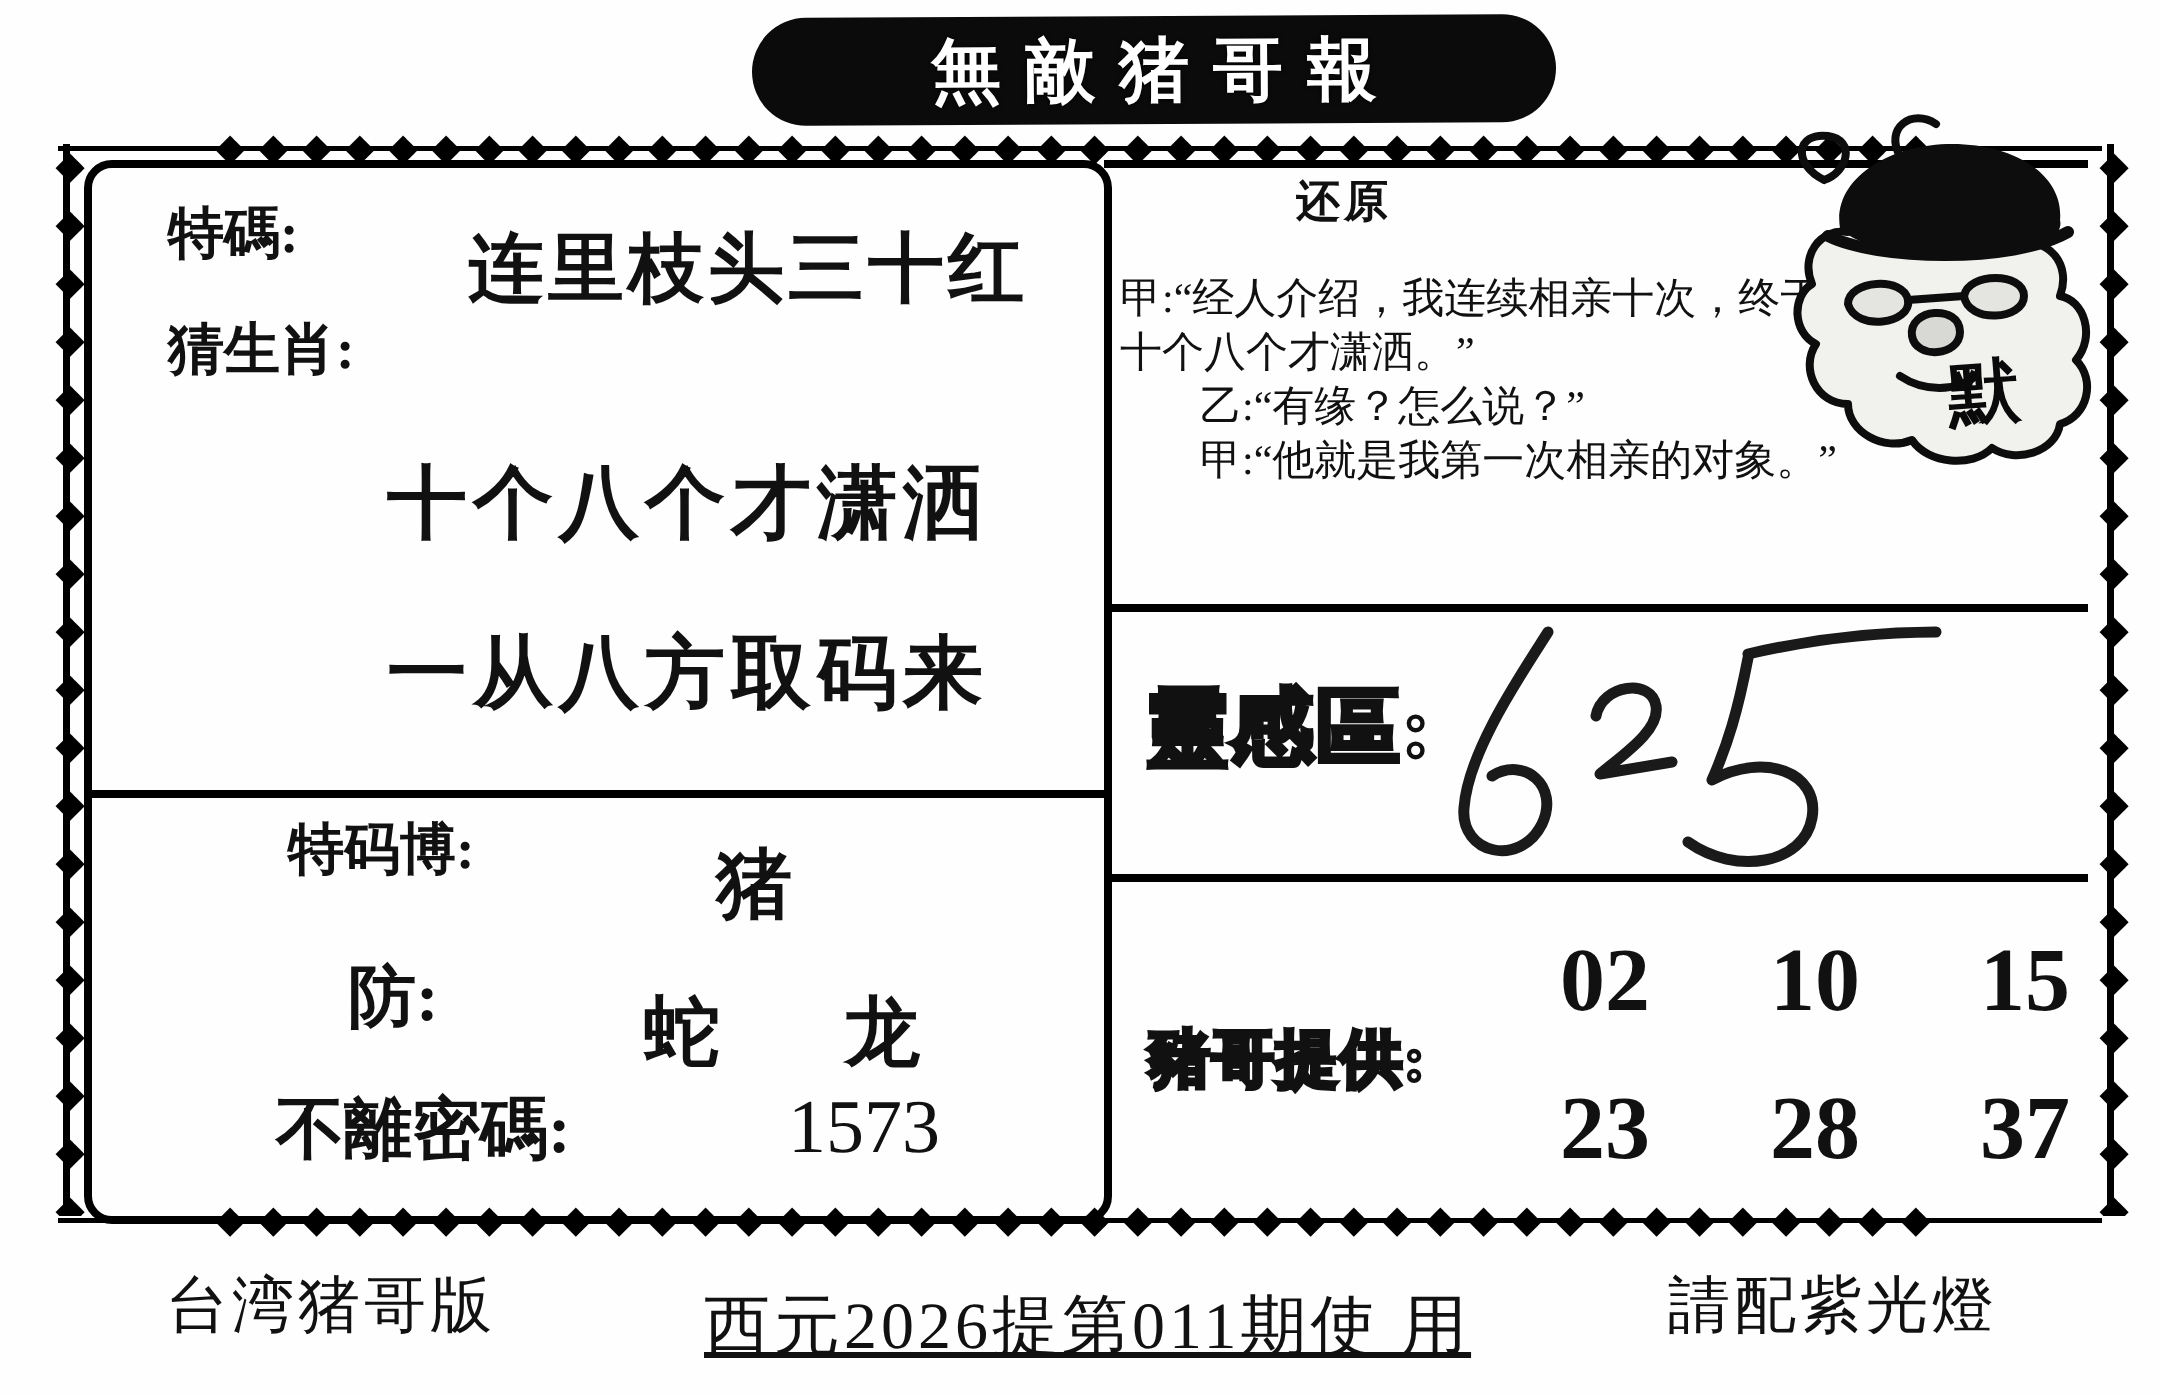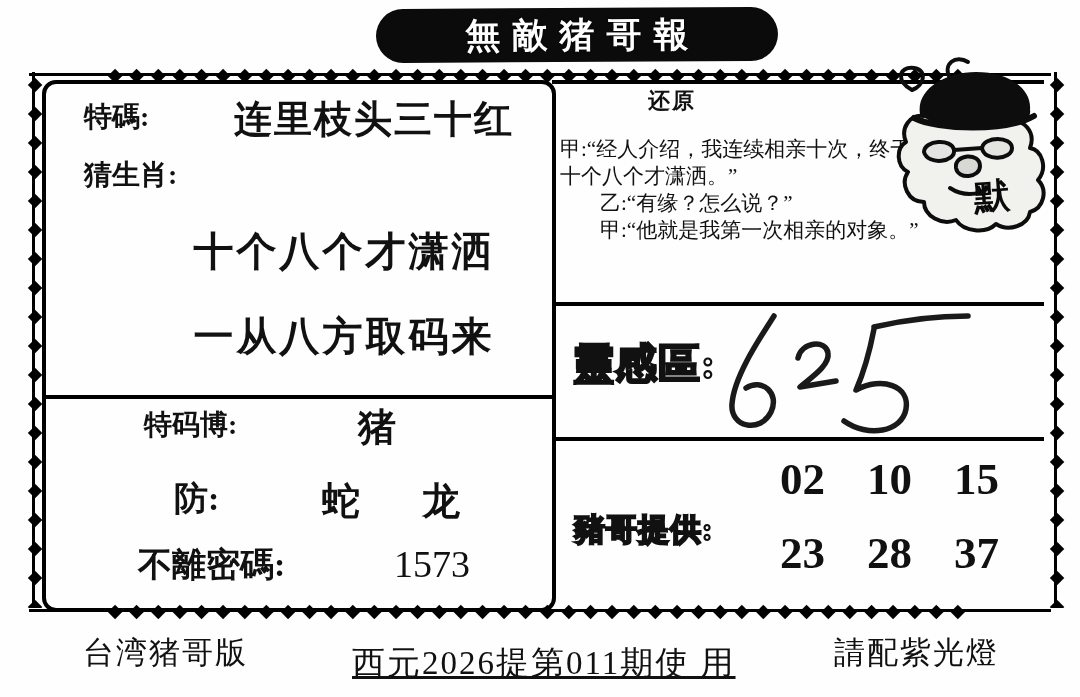--- a/index.html
+++ b/index.html
@@ -34,42 +34,42 @@
   }
   .deco-left{left:20px;}
   .deco-right{left:1042px;}
   
   .left-box{
     position:absolute;left:42px;top:80px;width:506px;height:524px;
     border:4px solid #000;border-radius:14px;
   }
   .lb-abs{position:absolute;white-space:nowrap;}
   .lbl-big{font-weight:bold;font-size:28px;}
-  .hint-big{font-weight:bold;font-size:38px;letter-spacing:2px;}
+  .hint-big{font-weight:bold;font-size:38px;letter-spacing:2px;margin-top:15px;}
   .verse{position:absolute;left:0;width:100%;text-align:center;font-weight:bold;font-size:40px;letter-spacing:3px;padding-left:45px;}
   .lb-divider{position:absolute;left:-4px;right:-4px;top:311px;border-top:4px solid #000;}
   
   .right-col{position:absolute;left:552px;top:80px;width:492px;height:524px;border-top:4px solid #000;}
   .sec{position:relative;box-sizing:border-box;}
   .sec-joke{height:222px;border-bottom:4px solid #000;}
   .sec-inspire{height:135px;border-bottom:4px solid #000;}
   .sec-provider{height:159px;}
   .restore{position:absolute;top:2px;left:96px;font-size:22px;letter-spacing:2px;font-weight:bold;}
   .joke{position:absolute;top:52px;left:8px;font-size:21px;line-height:27px;white-space:nowrap;}
   .joke .indent{padding-left:40px;}
   .hollow{
     font-weight:bold;color:#fff;
     -webkit-text-stroke:2.2px #111;
     text-shadow:0 0 1px #111;
   }
   .inspire-label{position:absolute;left:20px;top:30px;font-size:42px;letter-spacing:1px;}
   .svg-625{position:absolute;left:170px;top:4px;}
   .provider-label{position:absolute;left:22px;top:68px;font-size:31px;letter-spacing:1px;}
   .numbers{position:absolute;left:228px;top:12px;font-weight:bold;font-size:45px;}
-  .num-row{display:flex;gap:42px;height:74px;}
+  .num-row{display:flex;gap:60px;height:74px;align-items:center;}
   
   .cartoon{position:absolute;left:890px;top:56px;width:164px;height:184px;}
   .cartoon-char{
     position:absolute;left:84px;top:116px;font-size:36px;font-weight:bold;color:#0a0a0a;
     transform:rotate(-4deg);
   }
   
   .footer-item{position:absolute;font-size:31px;white-space:nowrap;letter-spacing:2px;}
   .f-left{left:83px;top:632px;}
   .f-center{left:352px;top:641px;font-size:33px;text-decoration:underline;}

